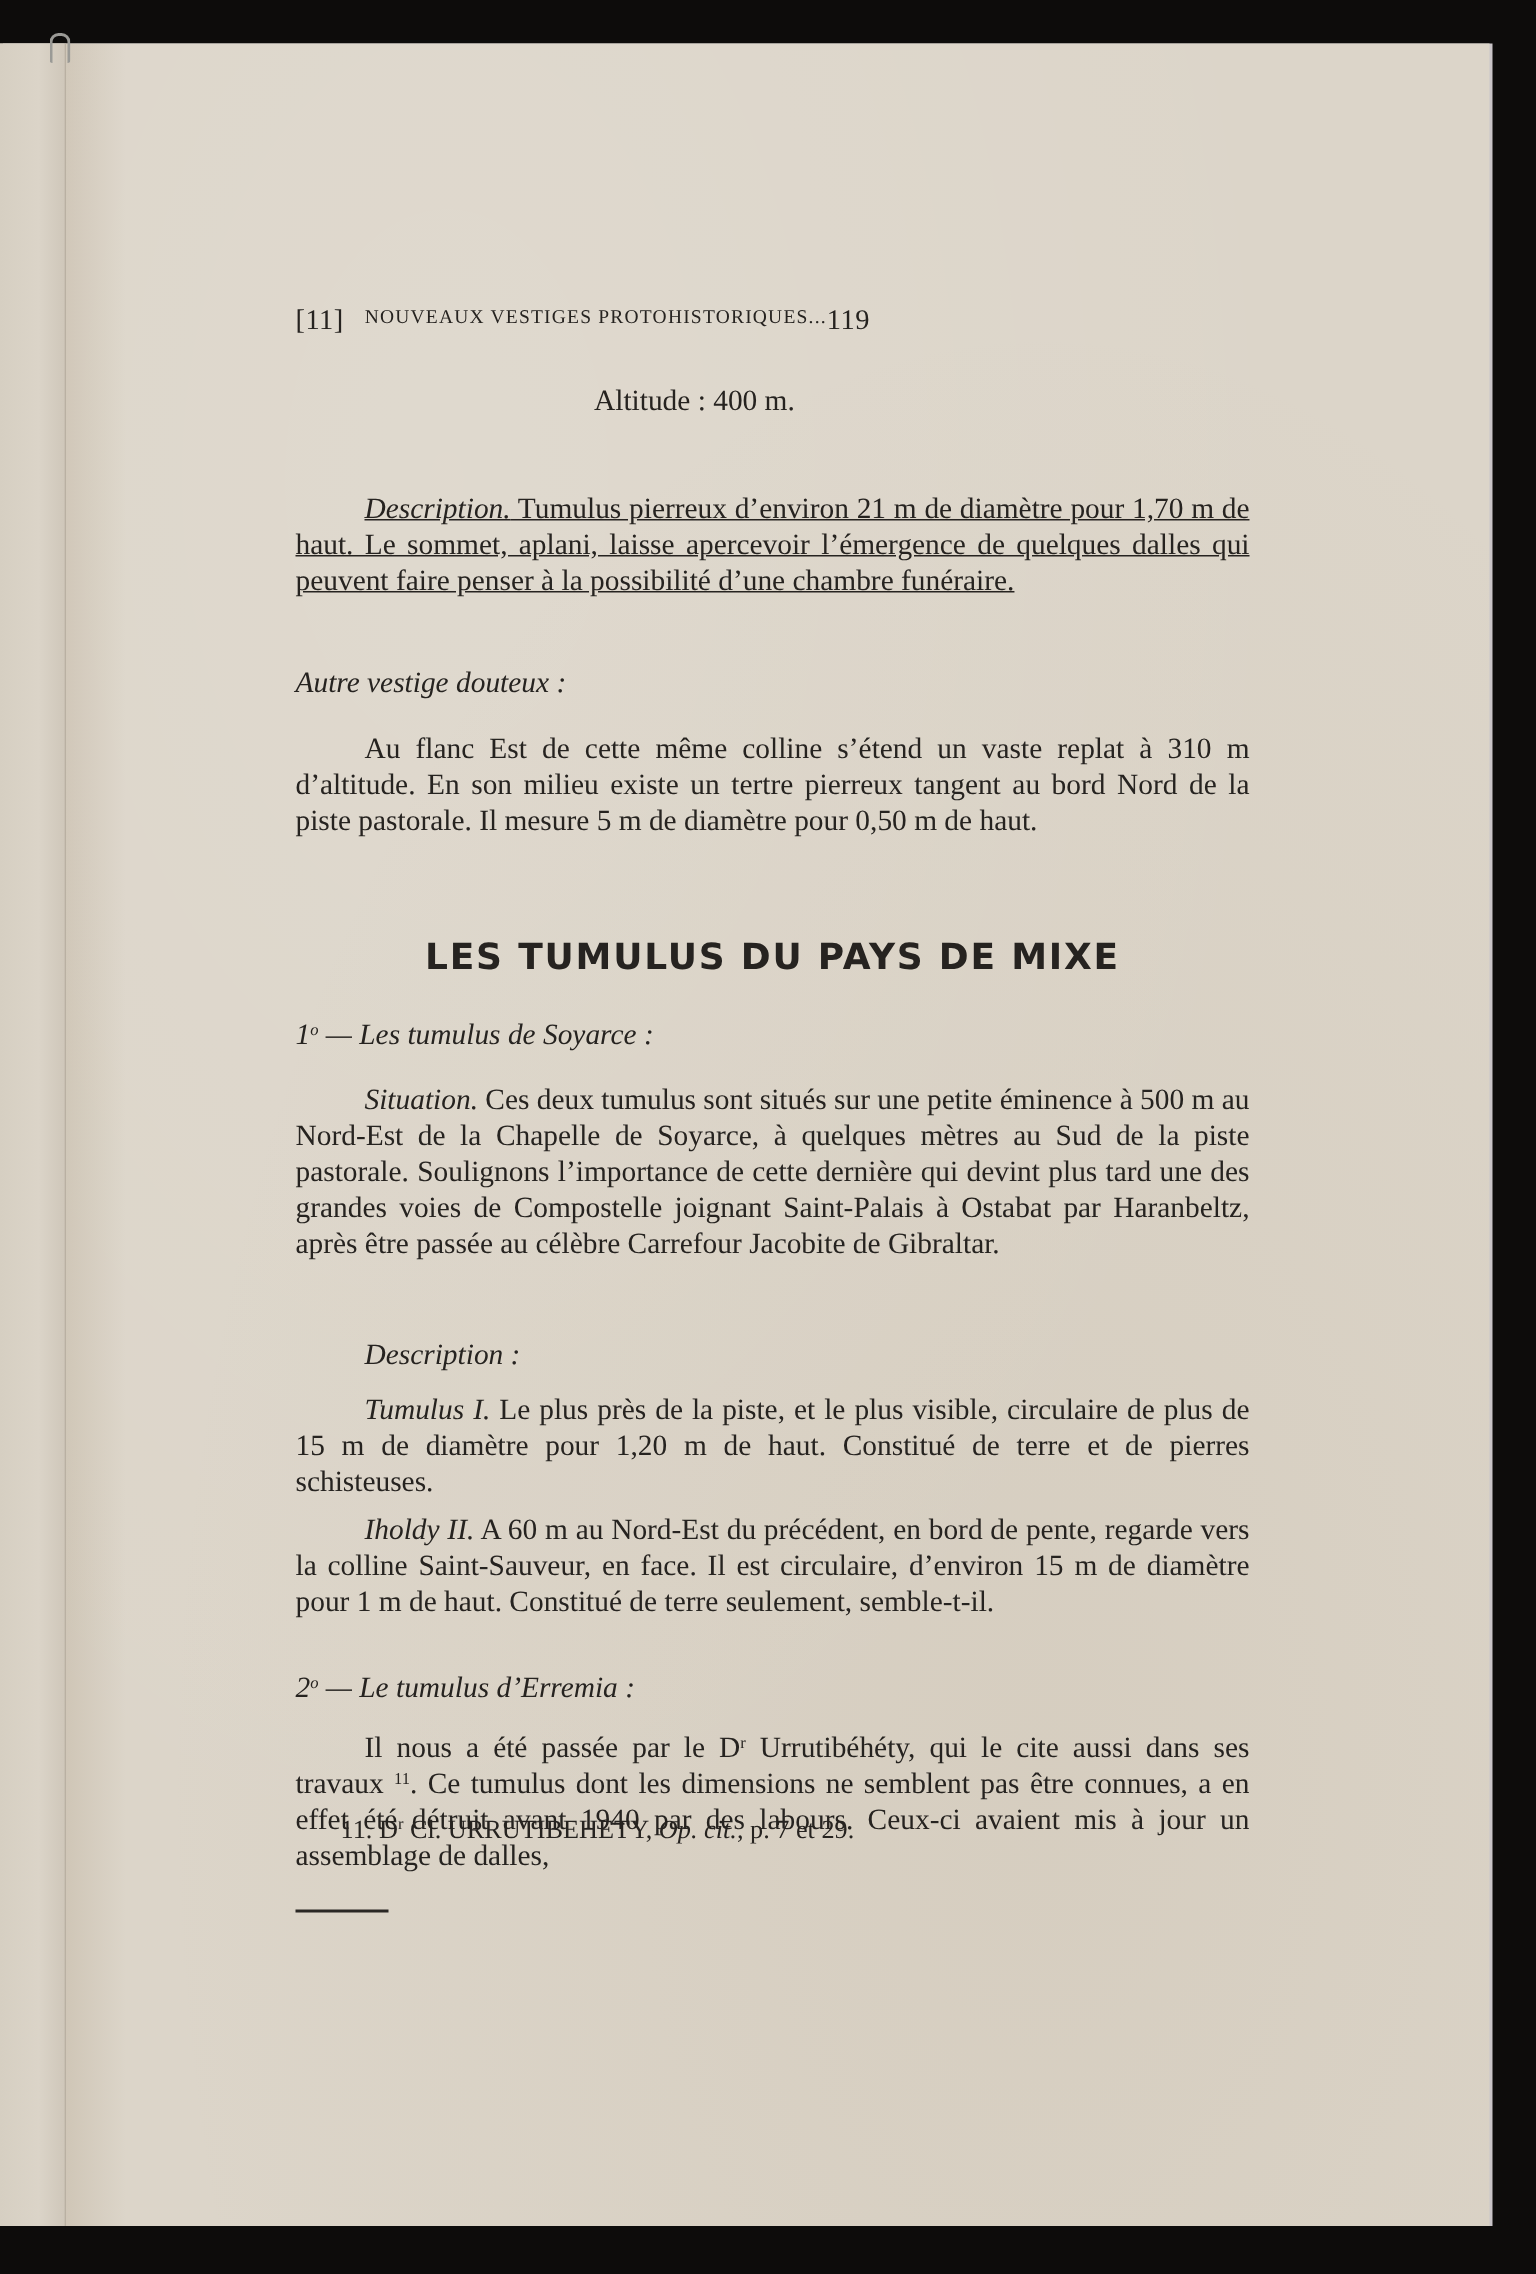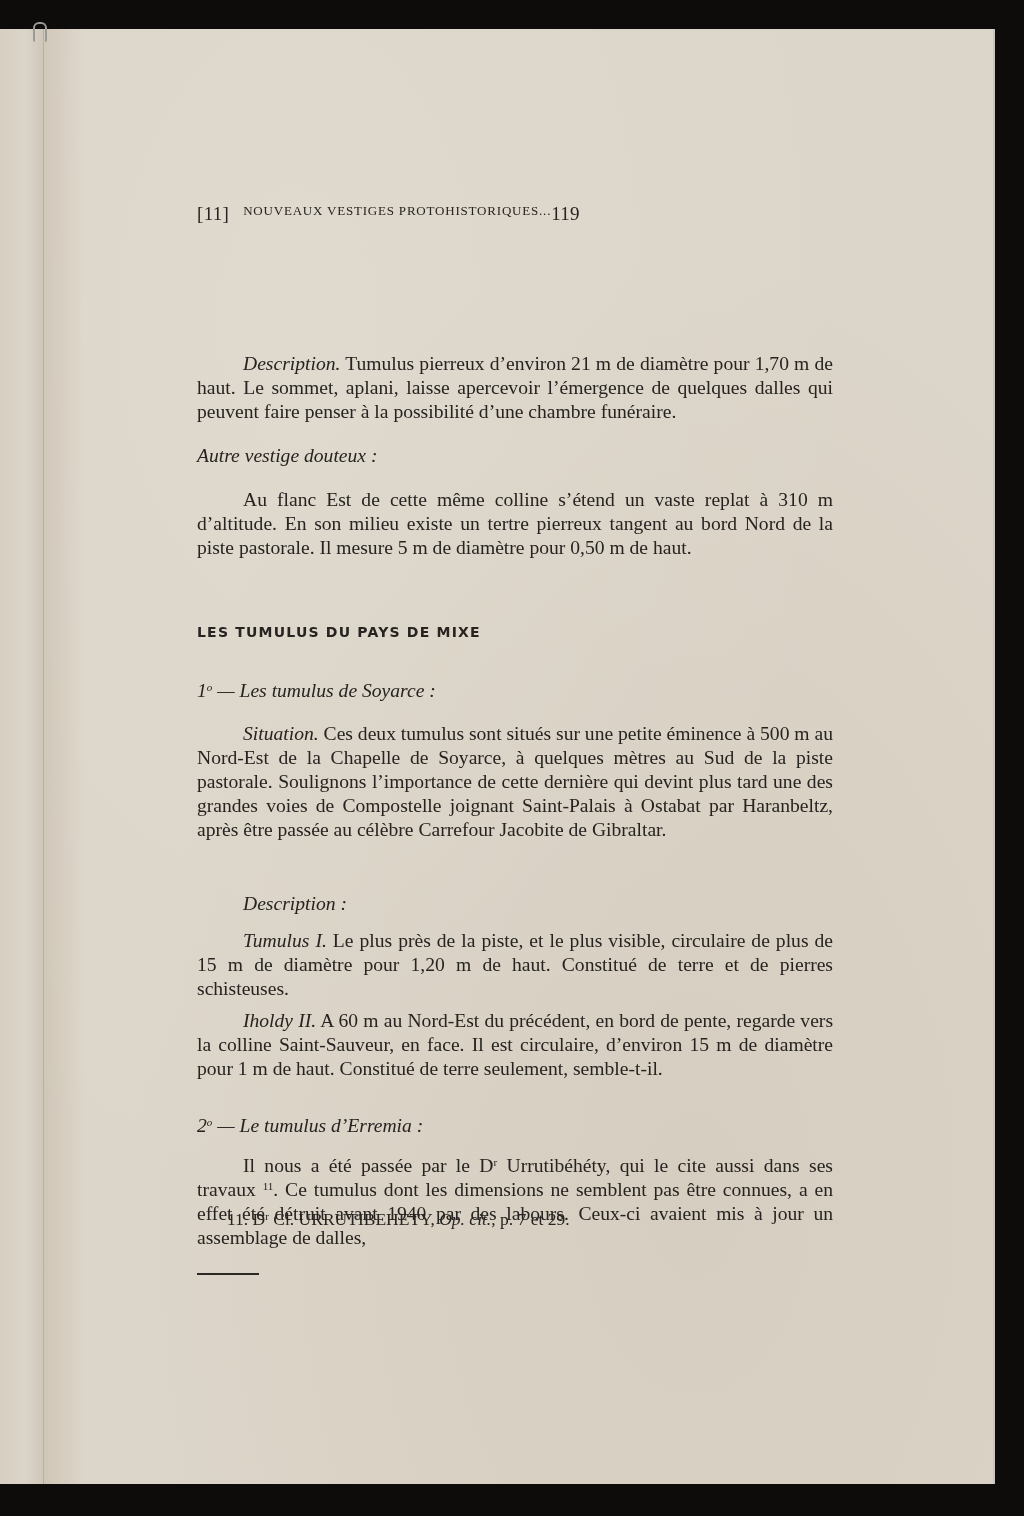--- a/index.html
+++ b/index.html
@@ -40,46 +40,50 @@
   }
   .header .title { font-size:13px; letter-spacing:0.8px; padding-left:14px; }
   .coords { top:256px; }
   .coords .row { display:flex; }
   .coords .lab { width:199px; text-align:right; padding-right:11px; box-sizing:border-box; font-style:italic; }
   .coords .val { }
   p { margin:0; text-align:justify; }
   .indent { text-indent:46px; }
   i, .it { font-style:italic; }
   .heading {
-    position:absolute; top:624px; left:197px; width:636px; 
+    position:absolute; top:624px; left:197px; width:636px; text-align:center;
     font-family:"DejaVu Sans","Liberation Sans",sans-serif; font-weight:bold;
-    font-size:14px; letter-spacing:1.2px;
+    font-size:24px; letter-spacing:1.2px;
   }
   sup { font-size:11px; vertical-align:top; line-height:12px; position:relative; top:2px;}
   .fn-rule { position:absolute; top:1273px; left:197px; width:62px; border-top:2px solid #2a2724; }
   .footnote { position:absolute; top:1208px; left:227px; font-size:17.5px; line-height:22px; }
 </style>
 </head>
 <body>
 
 <div class="page"></div>
 <div class="spine-left"></div>
 <div class="spine-shadow"></div>
 <div class="clip"></div>
 
 <div class="header">
   <span>[11]</span>
   <span class="title">NOUVEAUX VESTIGES PROTOHISTORIQUES...</span>
   <span>119</span>
 </div>
 
 <div class="text coords">
+  <div class="row">
+    <span class="lab"></span>
+    <span class="val">Altitude : 400 m.</span>
+  </div>
 </div>
 
-<div class="text" style="top:352px;">
+<div class="text" style="top:328px;text-decoration:underline;">
   <p class="indent"><span class="it">Description.</span><span> Tumulus pierreux d’environ 21 m de diamètre pour 1,70 m de haut. Le sommet, aplani, laisse apercevoir l’émergence de quelques dalles qui peuvent faire penser à la possibilité d’une chambre funéraire.</span></p>
 </div>
 
 <div class="text" style="top:444px;">
   <p class="it">Autre vestige douteux :</p>
 </div>
 
 <div class="text" style="top:488px;">
   <p class="indent">Au flanc Est de cette même colline s’étend un vaste replat à 310 m d’altitude. En son milieu existe un tertre pierreux tangent au bord Nord de la piste pastorale. Il mesure 5 m de diamètre pour 0,50 m de haut.</p>
 </div>

